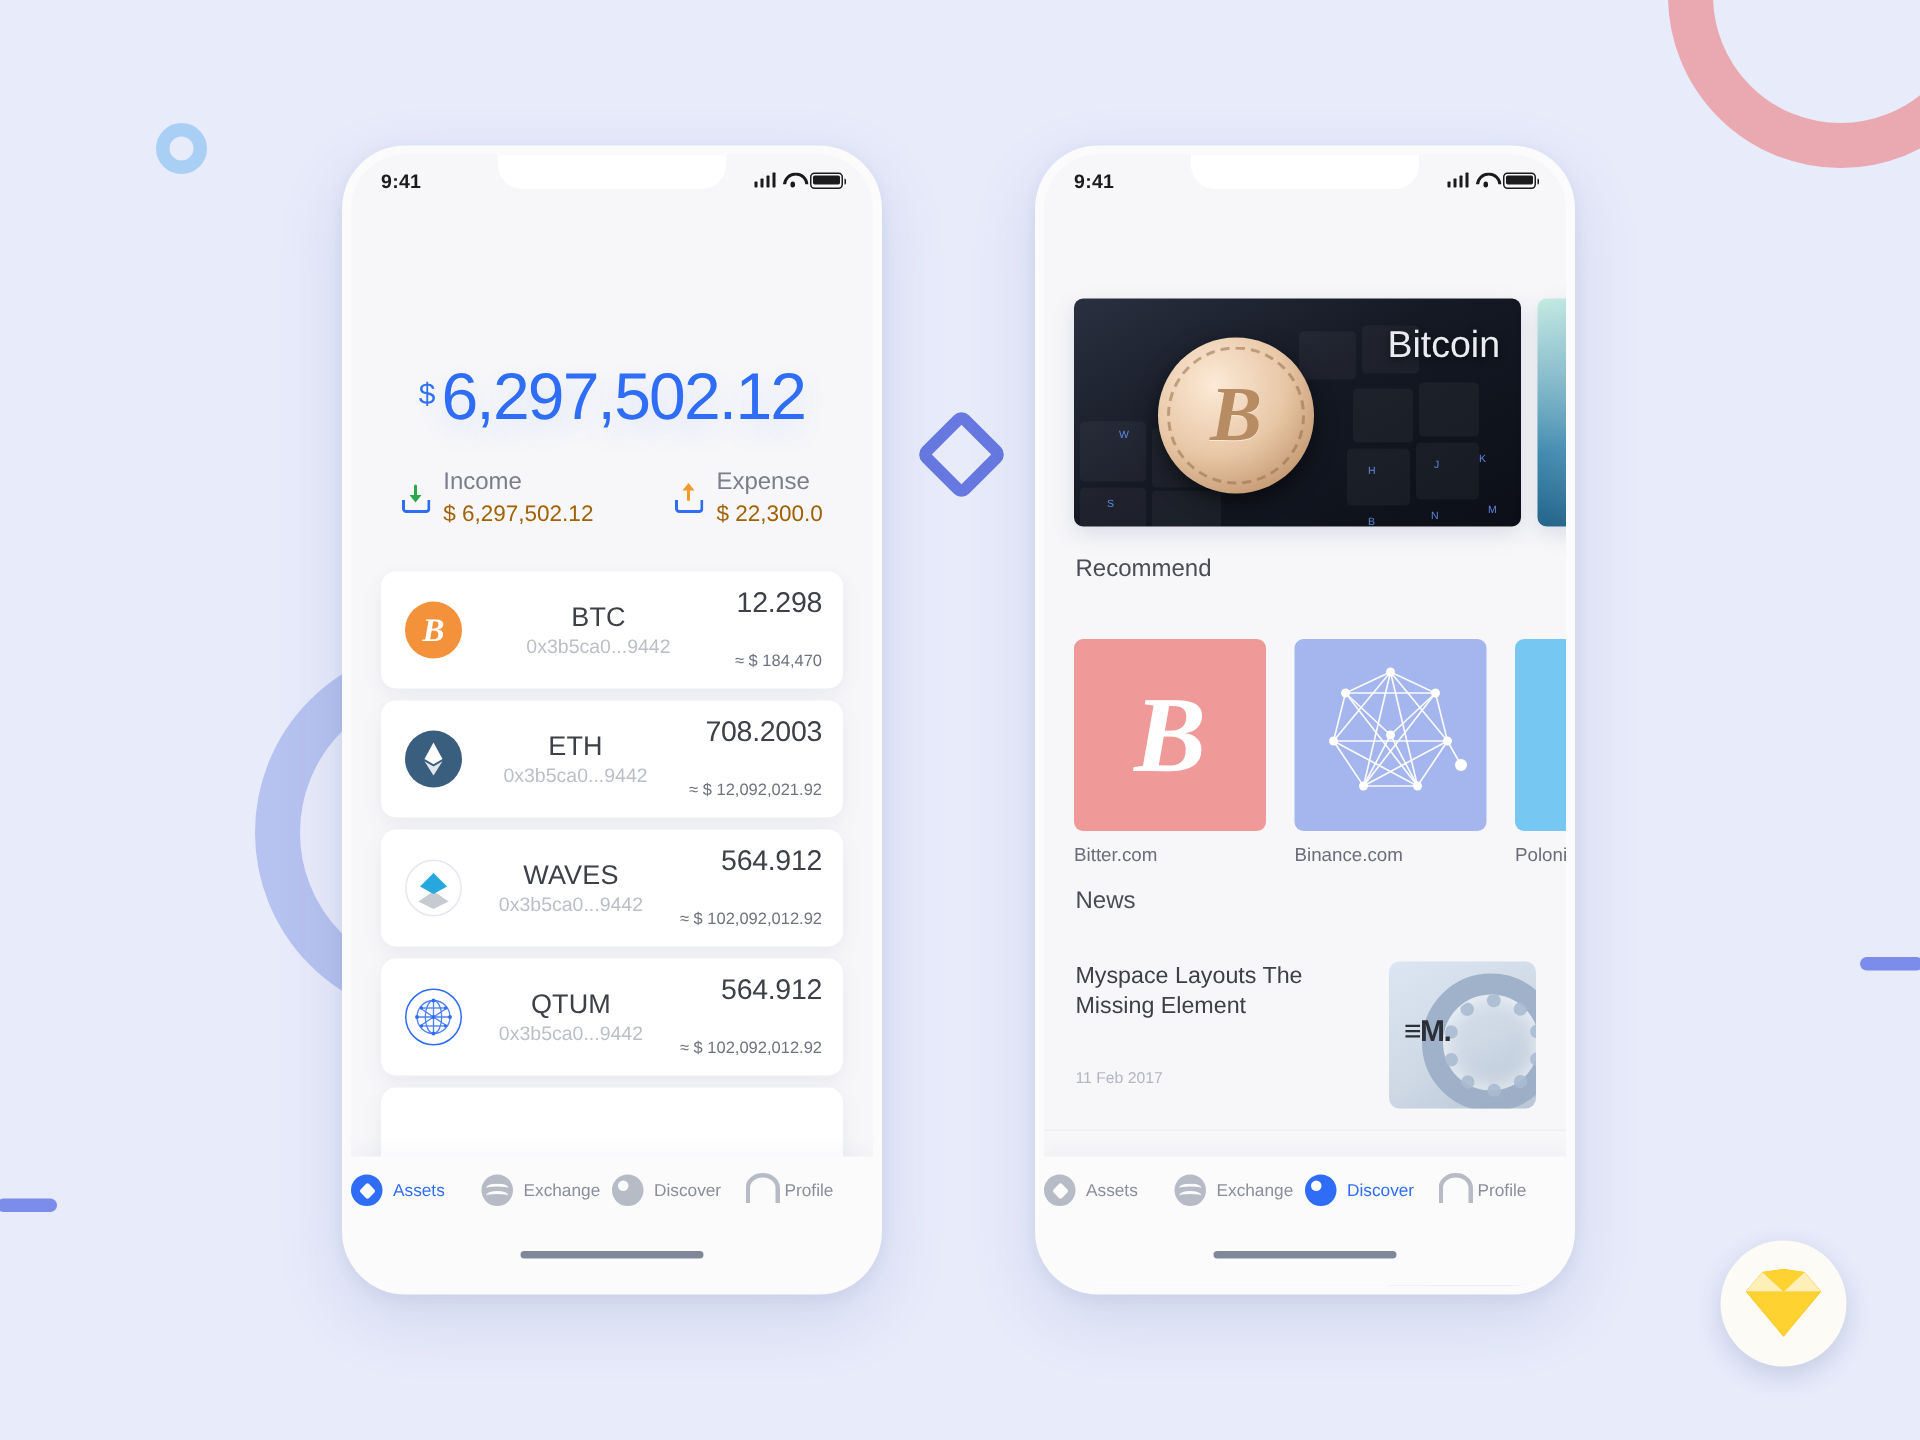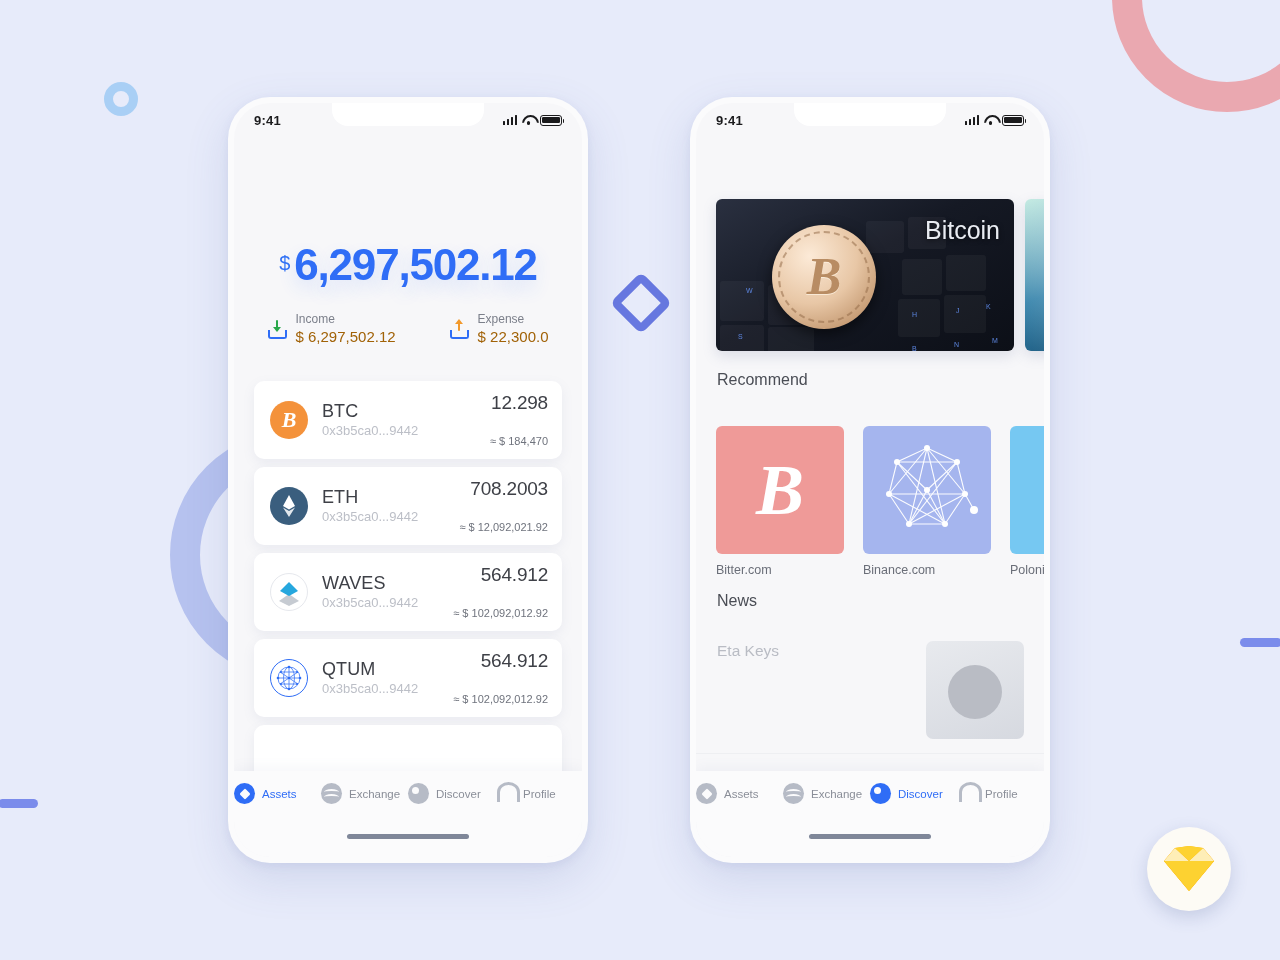--- a/index.html
+++ b/index.html
@@ -106,62 +106,62 @@
   .plus-btn::after  { top: 0; left: 11.5px; height: 26px; width: 3px; }
 
   .balance-wrap {
     position: absolute; top: 140px; left: 0; right: 0;
     text-align: center;
   }
   .balance-row { display: flex; align-items: flex-start; justify-content: center; }
   .bal-cur { font-size: 20px; color: #3273f5; line-height: 1; margin-top: 10px; margin-right: 4px; }
   .bal-amt {
     font-size: 44px; color: #2f6df6; line-height: 1;
-    letter-spacing: -1.2px; font-weight: bold;
+    letter-spacing: -1.2px; font-weight: normal;
     text-shadow: 0 8px 18px rgba(47,109,246,0.16);
   }
   .io-row {
     display: flex; justify-content: center; gap: 54px; margin-top: 24px;
   }
   .io-item { display: flex; align-items: center; gap: 9px; }
   .io-icon { width: 19px; height: 20px; position: relative; }
   .tray {
     position: absolute; bottom: 0; left: 0; width: 19px; height: 9px;
     border: 2px solid #2f6df6; border-top: none;
     border-radius: 0 0 3px 3px;
   }
   .arrow-shaft { position: absolute; left: 8.3px; top: 1px; width: 2.4px; height: 8px; border-radius: 1px; }
   .arrow-head { position: absolute; width: 0; height: 0; left: 5.2px; border-left: 4.3px solid transparent; border-right: 4.3px solid transparent; }
   .income .arrow-shaft { background: #2aa84a; }
   .income .arrow-head { top: 8px; border-top: 5px solid #2aa84a; }
   .expense .arrow-shaft { background: #f2992b; top: 4px; }
   .expense .arrow-head { top: 0px; border-bottom: 5px solid #f2992b; }
   .io-text { text-align: left; line-height: 1.35; }
-  .io-label { font-size: 12px; color: #7b7f8a; }
+  .io-label { font-size: 16px; color: #7b7f8a; }
   .io-value { font-size: 15px; color: #a16207; }
 
   
   .asset-list { position: absolute; top: 278px; left: 20px; right: 20px; bottom: 0; }
   .asset-card {
     background: #ffffff; border-radius: 10px;
     height: 78px; margin-bottom: 8px;
     display: flex; align-items: center; padding: 0 14px 0 16px;
     box-shadow: 0 4px 12px rgba(120,130,170,0.10);
   }
   .coin-icon { width: 38px; height: 38px; border-radius: 50%; flex: 0 0 38px; position: relative; }
   .coin-btc { background: #f4923b; }
   .coin-eth { background: #3a5e7e; }
   .coin-waves { background: #ffffff; border: 1.4px solid #e6e8ed; }
   .coin-qtum { background: #ffffff; border: 1.6px solid #2f6df6; }
   .glyph-b {
     position: absolute; inset: 0; display: flex; align-items: center; justify-content: center;
     color: #fff; font-size: 22px; font-weight: bold; font-style: italic;
     font-family: "Liberation Serif", serif; line-height: 1;
   }
-  .asset-names { margin-left: 14px; flex: 1 1 auto; min-width: 0; }
+  .asset-names { flex: 1 1 auto; min-width: 0; text-align: center; }
   .asset-sym { font-size: 18px; color: #3e4047; line-height: 1.1; letter-spacing: .1px; }
   .asset-addr { font-size: 13px; color: #bcbfc7; margin-top: 1px; }
   .asset-vals { text-align: right; flex: 0 0 auto; }
   .asset-qty { font-size: 19px; color: #3e4047; line-height: 1.1; letter-spacing: -.2px; }
   .asset-usd { font-size: 11px; color: #6f737d; margin-top: 21px; }
 
   
   .search-icon { width: 24px; height: 24px; position: relative; cursor: pointer; }
   .search-icon::before {
     content:""; position:absolute; left:1px; top:1px; width:16px; height:16px;
@@ -550,20 +550,31 @@
             <div class="rec-tile rec-3"></div>
             <div class="rec-caption">Polonie</div>
           </div>
         </div>
 
         <div class="sec-title" style="top:489px">News</div>
 
         <div class="news-list">
           <div class="news-item">
             <div class="news-text">
+              <div class="news-title">Myspace Layouts The Missing Element</div>
+              <div class="news-date">11 Feb 2017</div>
+            </div>
+            <div class="news-thumb">
+              <div class="thumb-ring"></div>
+                <div class="thumb-ring2"></div>
+              <div class="ibm-mark">≡M.</div>
+            </div>
+          </div>
+          <div class="news-item">
+            <div class="news-text">
               <div class="news-title" style="color:#b9bcc4">Eta Keys</div>
             </div>
             <div class="news-thumb faded">
               <div class="avatar-blob"></div>
             </div>
           </div>
           <div class="news-fade"></div>
         </div>
 
         <div class="tabbar">

